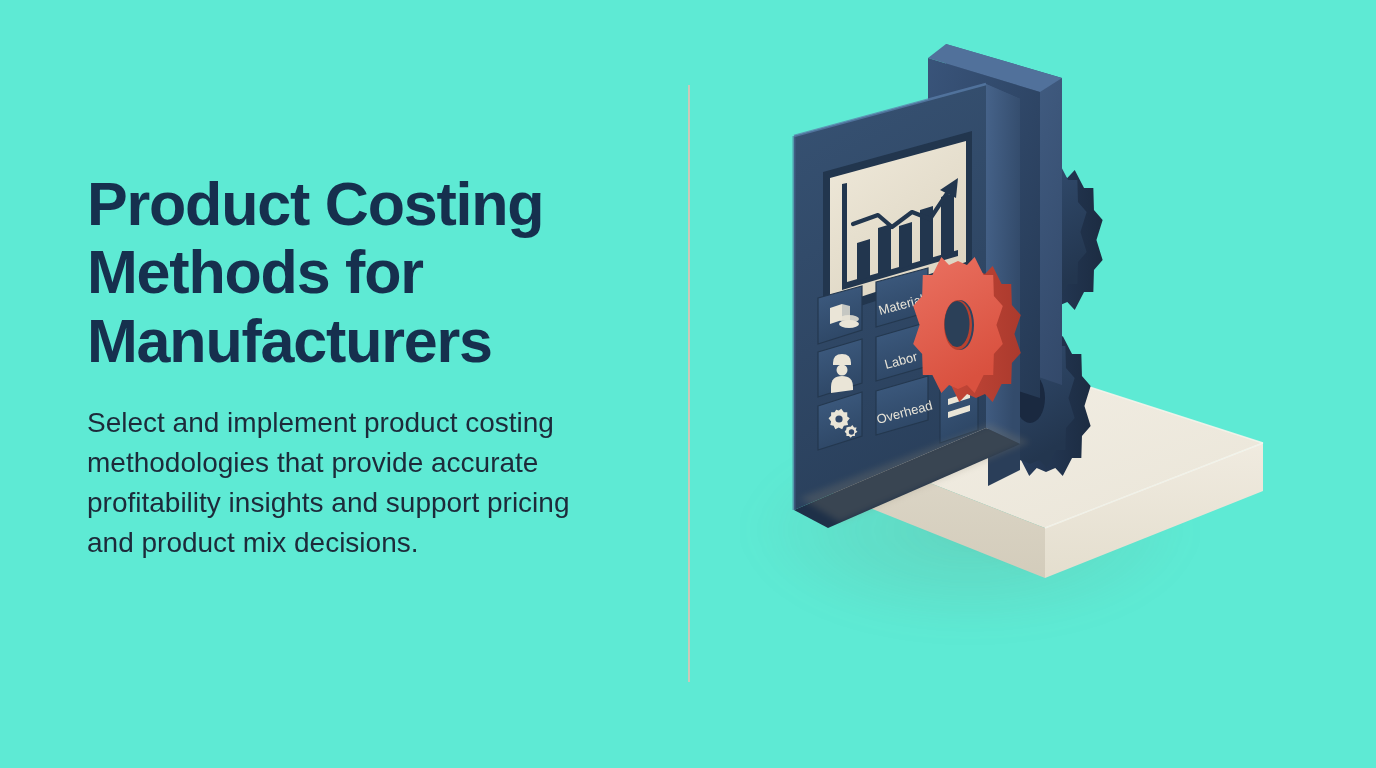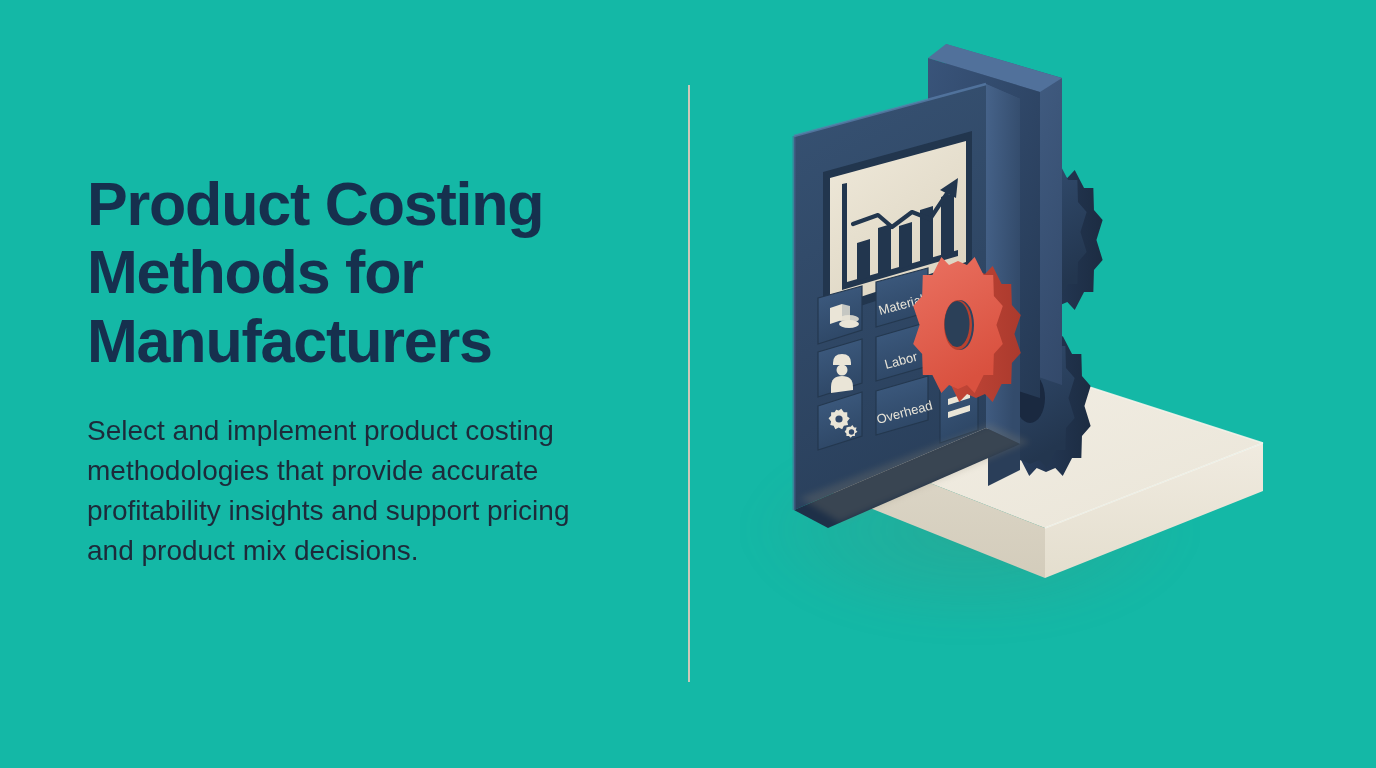--- a/index.html
+++ b/index.html
@@ -23,21 +23,21 @@
   }
   #page-title {
     font-size:61px;
     line-height:1.12;
     font-weight:700;
     letter-spacing:-1.2px;
     color:#16304e;
     width:530px;
   }
   #page-subtitle {
-    margin-top:36px;
+    margin-top:28px;
     font-size:28px;
     line-height:1.43;
     font-weight:400;
     color:#1d2a3a;
     width:505px;
   }
 
   
   #divider {
     position:absolute;
@@ -62,21 +62,21 @@
     filter:blur(14px);
   }
 
   .scene-svg { position:absolute; left:0; top:0; }
 
   
 </style>
 </head>
 <body style="background: rgb(244, 241, 232);">
 
-<div id="slide" style="background: #14b8a6;">
+<div id="slide" style="background: #5eead4;">
 
   <div id="left-panel">
     <h1 id="page-title" style="color: rgb(22, 48, 78);">Product Costing Methods for Manufacturers</h1>
     <p id="page-subtitle" style="color: rgb(29, 42, 58);">Select and implement product costing methodologies that provide accurate profitability insights and support pricing and product mix decisions.</p>
   </div>
 
   <div id="divider" style="background: rgb(205, 200, 185);"></div>
 
   <div id="illustration">
     <div class="floor-shadow"></div>

